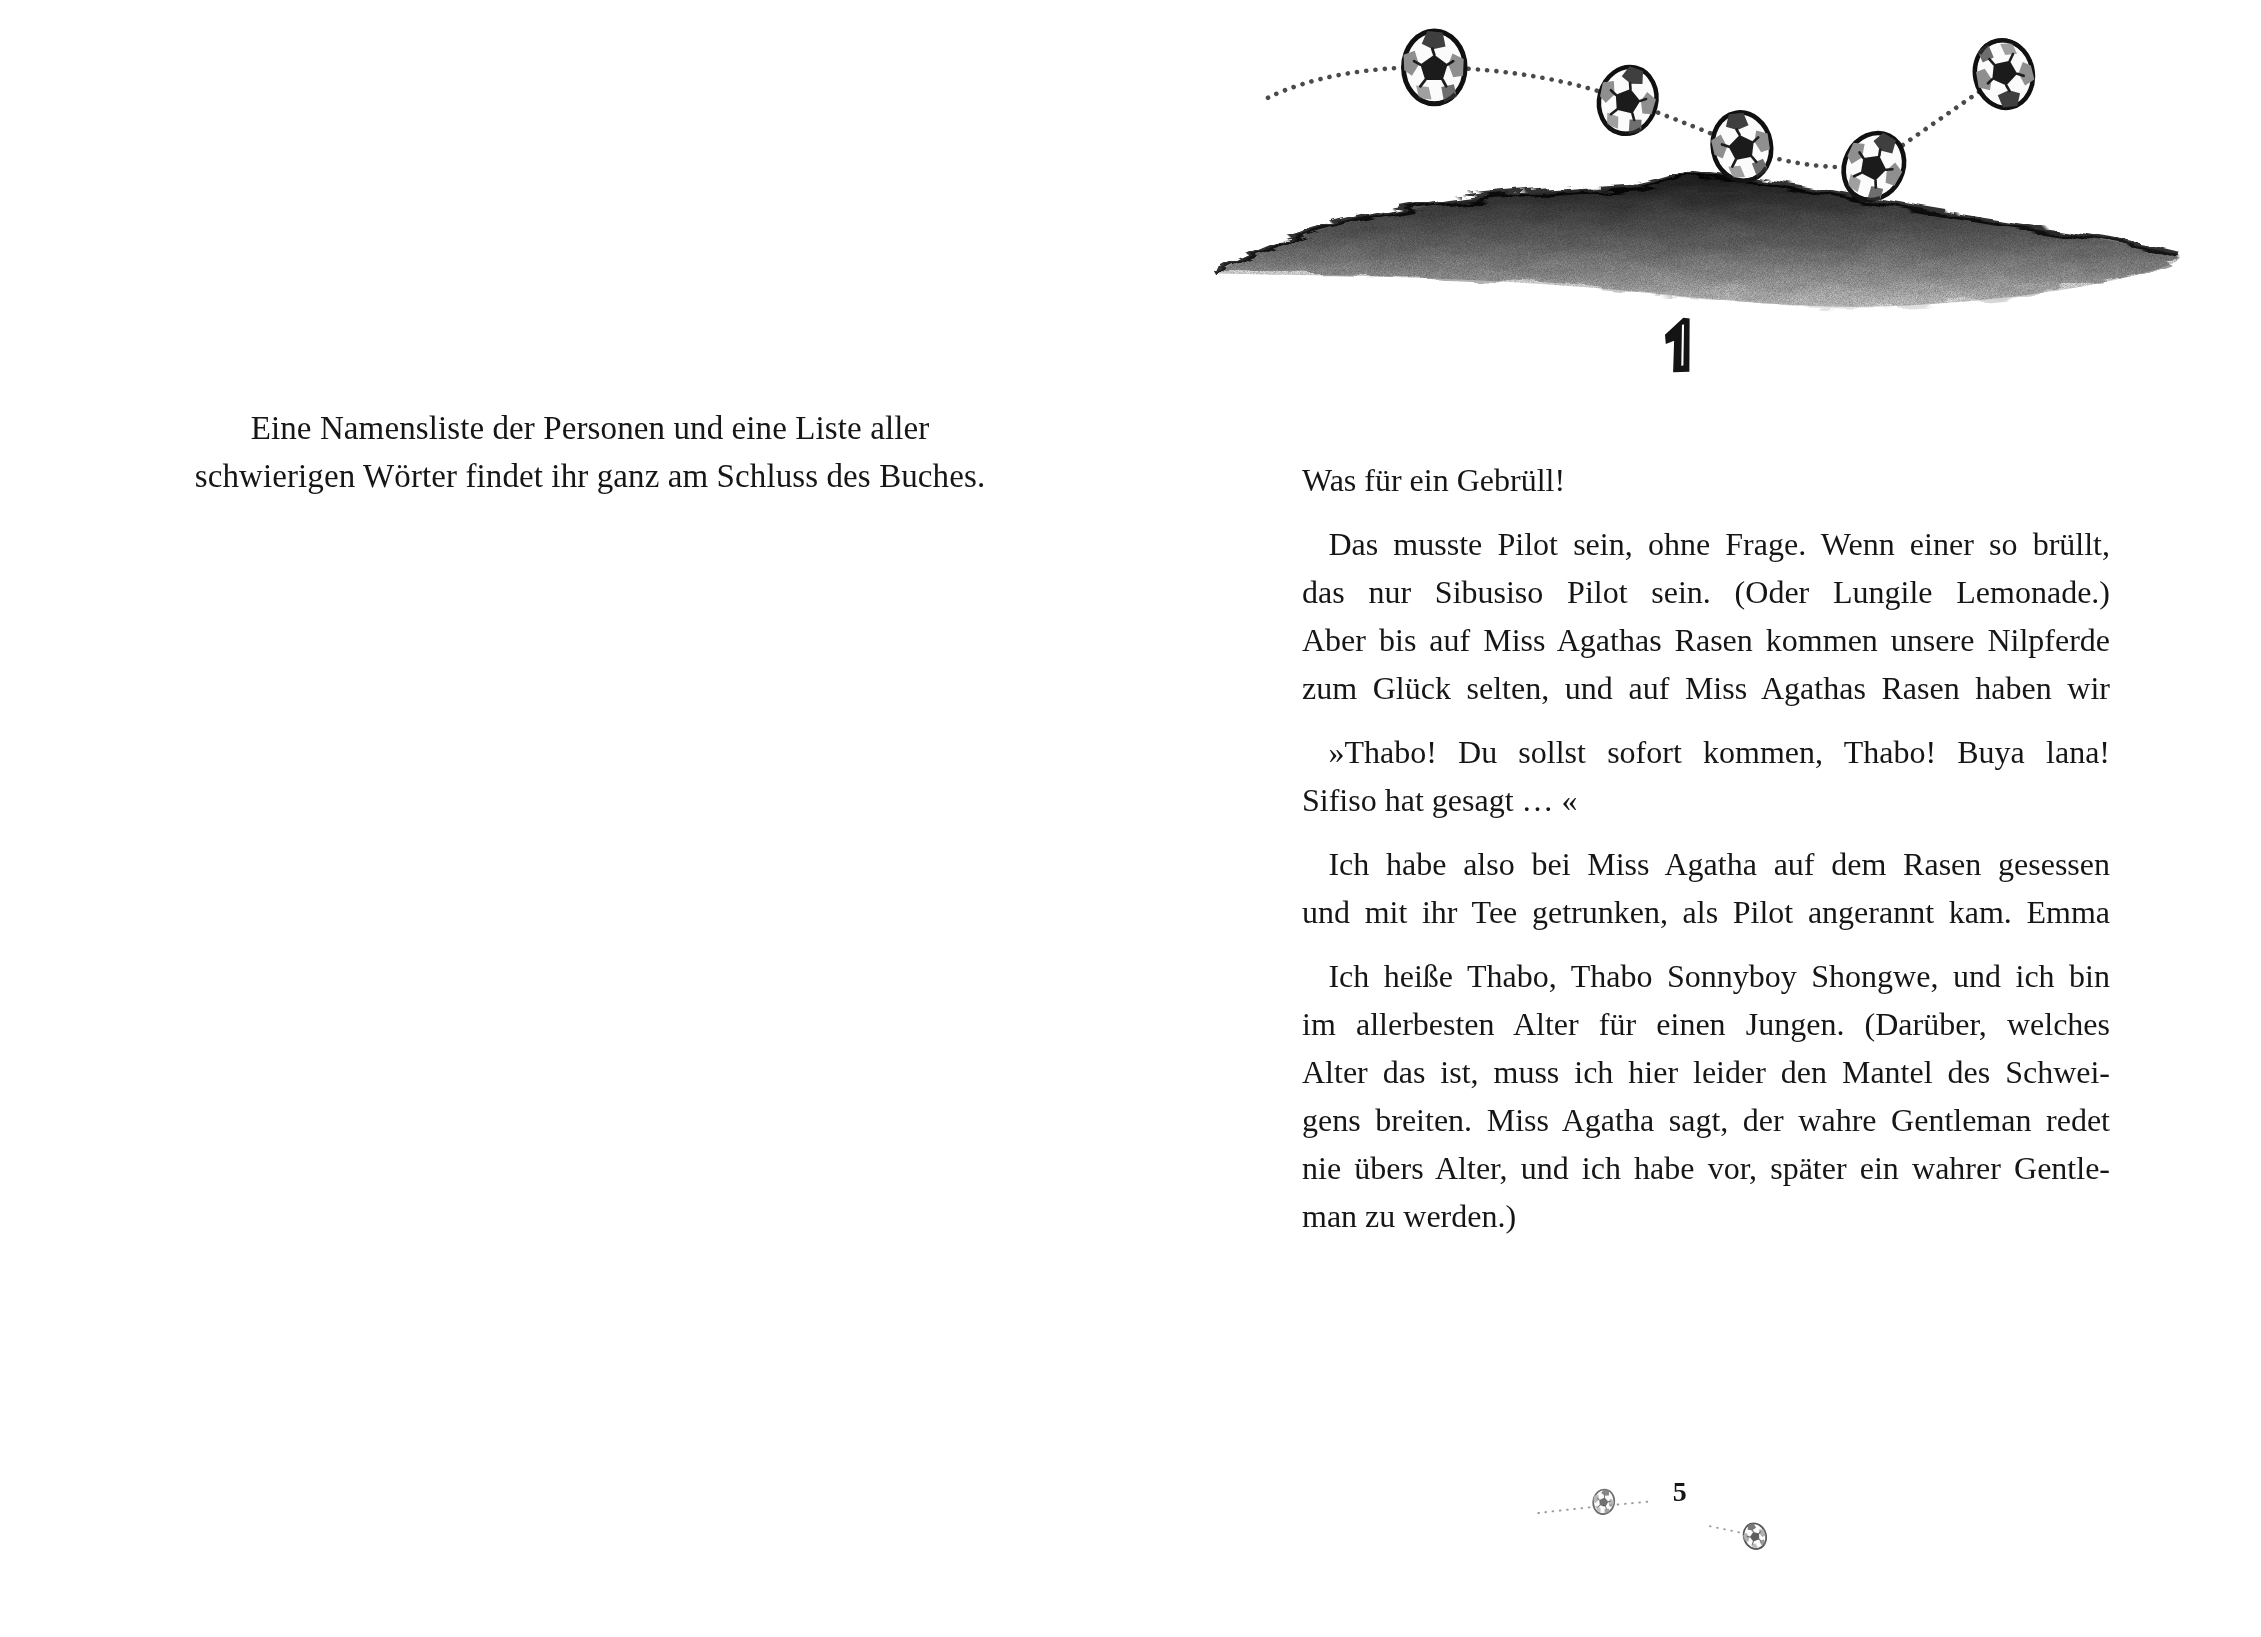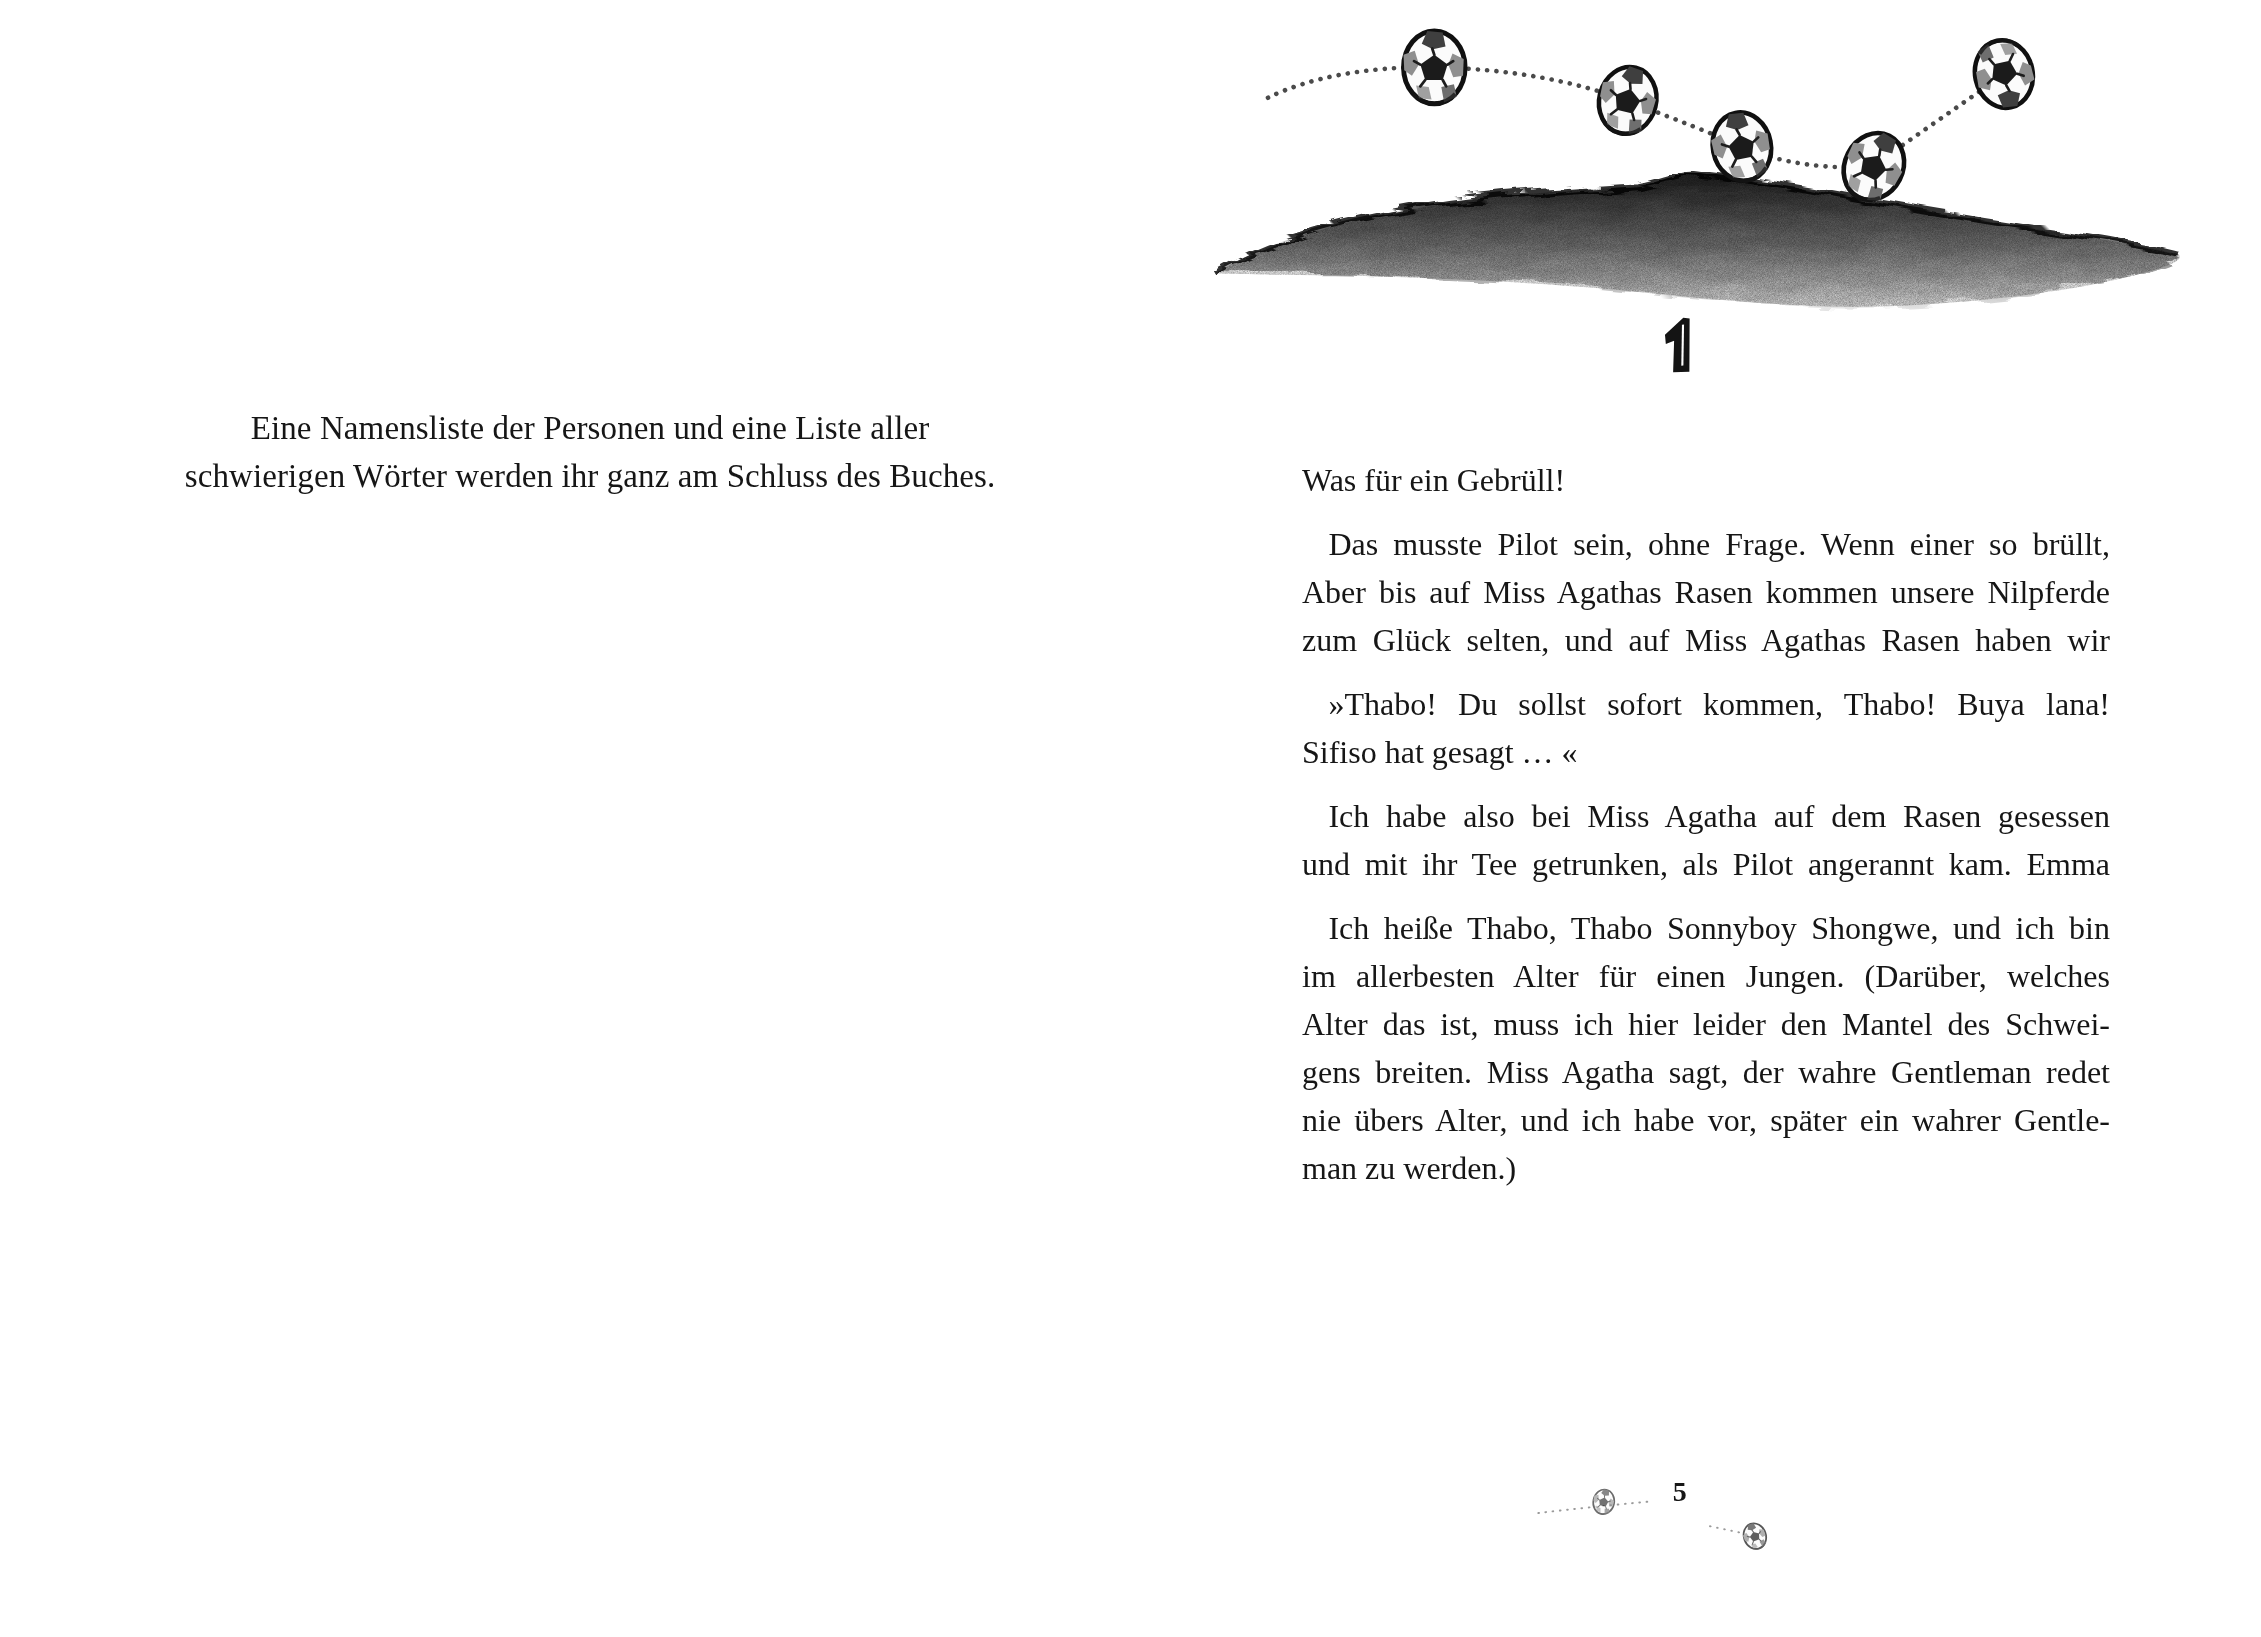--- a/index.html
+++ b/index.html
@@ -29,21 +29,21 @@
   .footer-illo{left:1512px;top:1472px;width:396px;height:119px}
 </style>
 </head>
 <body>
 
 <div id="spread">
 
   <div class="abs" style="left:0;top:0;width:1130px;height:1637px">
     <div class="abs note">
         <div>Eine Namensliste der Personen und eine Liste aller</div>
-        <div>schwierigen Wörter werden ihr ganz am Schluss des Buches.</div>
+        <div>schwierigen Wörter findet ihr ganz am Schluss des Buches.</div>
       </div>
   </div>
 
   <div class="abs" style="left:1130px;top:0;width:1131px;height:1637px"></div>
 
   <svg class="abs illo" viewBox="0 0 1600 480" xmlns="http://www.w3.org/2000/svg">
     <defs>
       <filter id="rough" x="-10%" y="-20%" width="120%" height="140%">
         <feTurbulence type="fractalNoise" baseFrequency="0.012 0.05" numOctaves="3" seed="7" result="n"></feTurbulence>
         <feDisplacementMap in="SourceGraphic" in2="n" scale="26"></feDisplacementMap>
@@ -116,20 +116,21 @@
   </svg>
 
   <span class="abs" style="left:1658px;top:314px;opacity:0;font-size:59px">1</span>
 
   <div class="abs bodytext">
       <div class="par">
         <div class="line last">Was für ein Gebrüll!</div>
       </div>
       <div class="par indent">
         <div class="line">Das musste Pilot sein, ohne Frage. Wenn einer so brüllt,</div>
+        <div class="line">das nur Sibusiso Pilot sein. (Oder Lungile Lemonade.)</div>
         <div class="line">Aber bis auf Miss Agathas Rasen kommen unsere Nilpferde</div>
         <div class="line">zum Glück selten, und auf Miss Agathas Rasen haben wir</div>
       </div>
       <div class="par indent">
         <div class="line">»Thabo! Du sollst sofort kommen, Thabo! Buya lana!</div>
         <div class="line last">Sifiso hat gesagt … «</div>
       </div>
       <div class="par indent">
         <div class="line">Ich habe also bei Miss Agatha auf dem Rasen gesessen</div>
         <div class="line">und mit ihr Tee getrunken, als Pilot angerannt kam. Emma</div>

